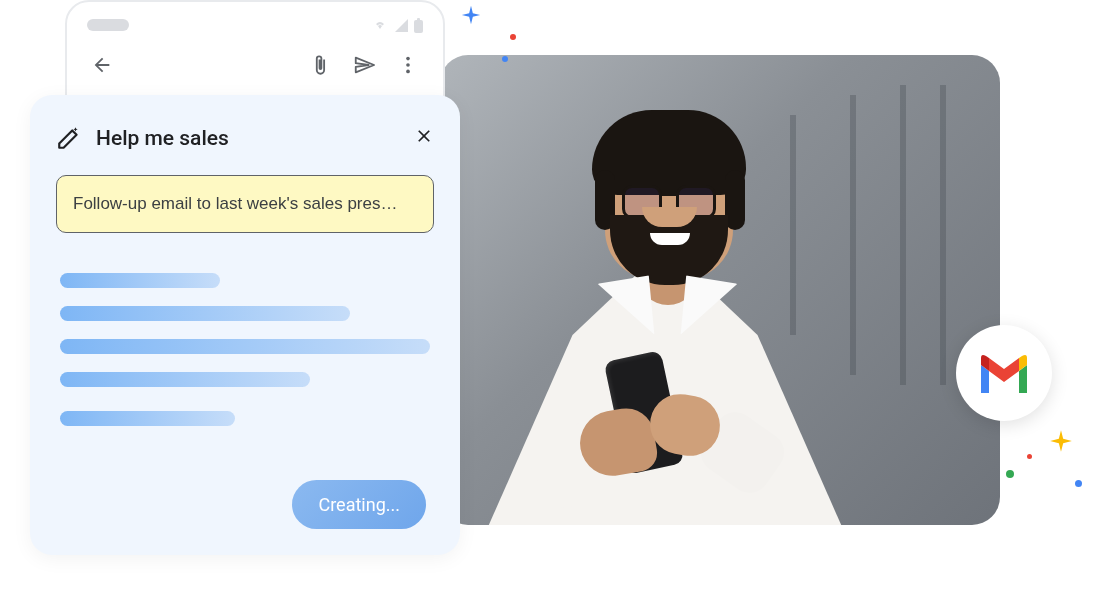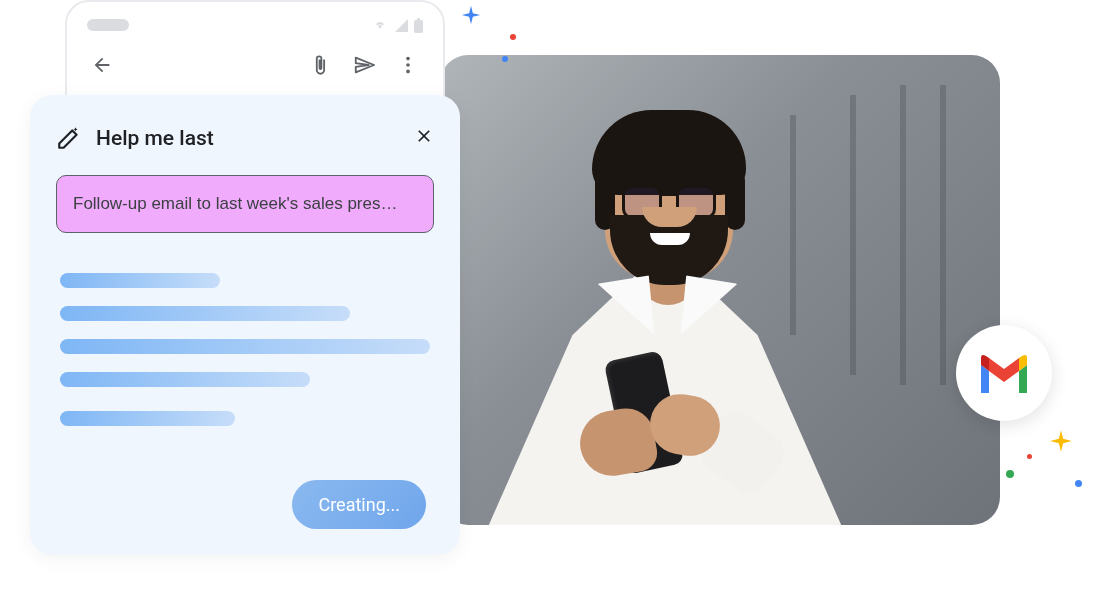--- a/index.html
+++ b/index.html
@@ -101,21 +101,21 @@
       color: #202124;
       cursor: pointer;
     }
     .prompt-input {
       width: 100%;
       border: 1.5px solid #5f6368;
       border-radius: 10px;
       padding: 18px 16px;
       font-size: 17px;
       color: #3c4043;
-      background: #f0abfc;
+      background: #fef9c3;
       outline: none;
       margin-bottom: 40px;
     }
     .skeleton-lines {
       display: flex;
       flex-direction: column;
       gap: 18px;
       padding-left: 4px;
     }
     .skel {
@@ -506,21 +506,21 @@
     </div>
   </div>
 
   <div class="hmw-card">
     <div class="hmw-header">
       <div class="hmw-title-wrap">
         <svg class="pencil-icon" width="28" height="28" viewBox="0 0 24 24">
           <path d="M3 21 L3 17 L15 5 L19 9 L7 21 Z" fill="none" stroke="#202124" stroke-width="2" stroke-linejoin="round"></path>
           <path d="M18 2 L18.6 3.4 L20 4 L18.6 4.6 L18 6 L17.4 4.6 L16 4 L17.4 3.4 Z" fill="#202124"></path>
         </svg>
-        <span class="hmw-title">Help me last</span>
+        <span class="hmw-title">Help me sales</span>
       </div>
       <div class="close-x">
         <svg width="20" height="20" viewBox="0 0 24 24">
             <path d="M19 6.4L17.6 5 12 10.6 6.4 5 5 6.4 10.6 12 5 17.6 6.4 19 12 13.4 17.6 19 19 17.6 13.4 12z" fill="#202124"></path>
           </svg>
       </div>
     </div>
 
     <input class="prompt-input" type="text" value="Follow-up email to last week's sales pres…" style="">
 

